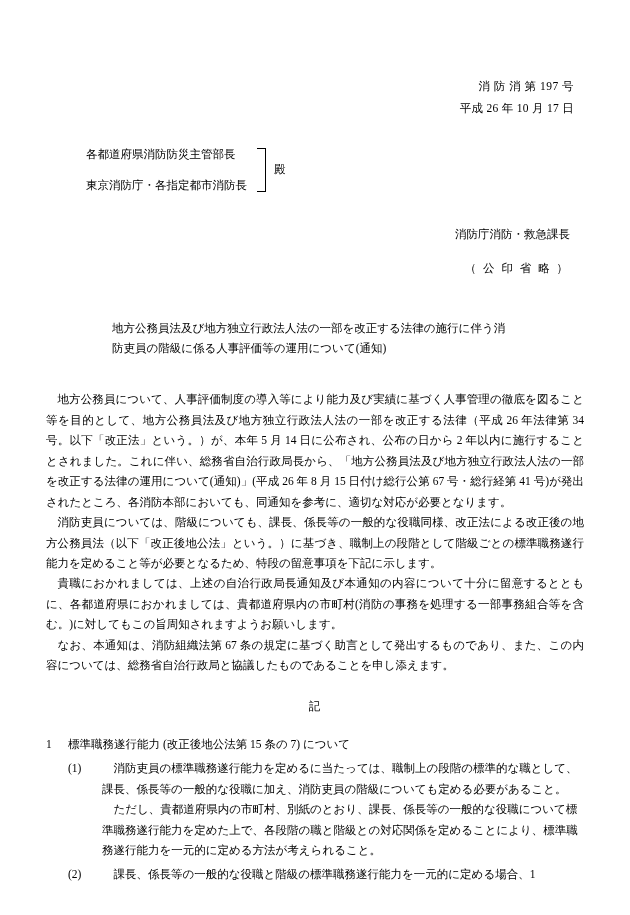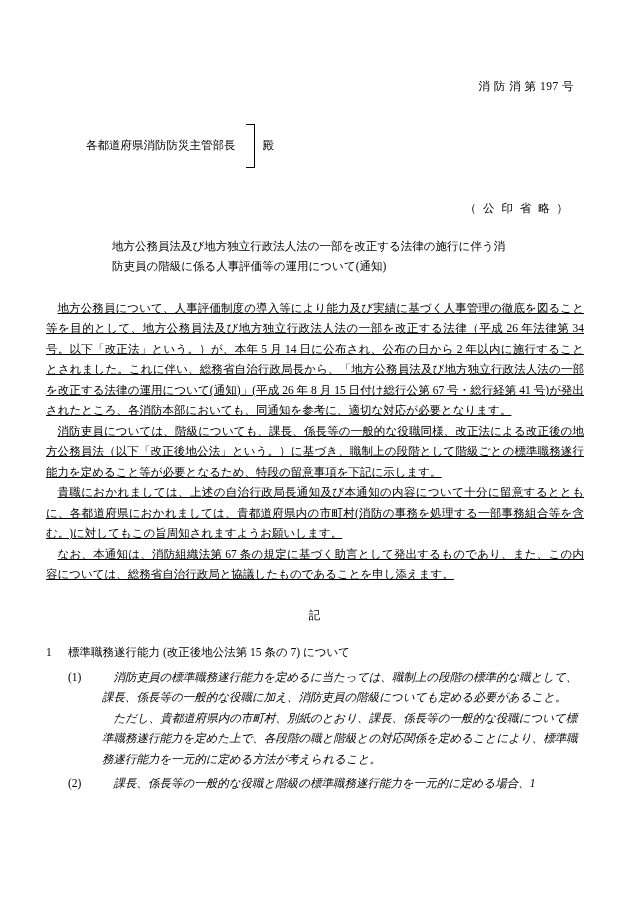--- a/index.html
+++ b/index.html
@@ -80,29 +80,28 @@
     text-align: right;
     margin-top: 30px;
     padding-right: 14px;
     line-height: 1.9;
   }
   .issuer-seal {
     letter-spacing: 2px;
     margin-top: 12px;
   }
   .title-block {
-    margin-top: 16px;
+    margin-top: 38px;
     padding-left: 66px;
     padding-right: 46px;
     line-height: 1.75;
   }
   .body-block {
-    margin-top: 22px;
+    margin-top: 31px;
     text-align: justify;
-    text-decoration: underline;
   }
   .body-block p {
     margin: 0 0 0 0;
     text-indent: 1em;
     line-height: 1.78;
   }
   .center-ki {
     text-align: center;
     margin-top: 22px;
     letter-spacing: 1px;
@@ -123,52 +122,54 @@
     display: flex;
     line-height: 1.78;
     padding-left: 22px;
   }
   .item-num {
     width: 34px;
     flex: none;
   }
   .item-text {
     flex: 1;
-    font-style: italic;
   }
   .item-text .para {
     text-indent: 0;
   }
   .item-text .para.indent {
     text-indent: 1em;
   }
 </style>
 </head>
 <body>
 
 <div class="page">
 
   <div class="doc-number-block">
     <div class="doc-number">消 防 消 第  197  号</div>
+    <div class="doc-date">平成 26 年 10 月 17 日</div>
   </div>
 
   <div class="addressee-block">
     <div class="addressee-names">
       <div>各都道府県消防防災主管部長</div>
+      <div>東京消防庁・各指定都市消防長</div>
     </div>
     <div class="brace-wrap">
       <div class="brace">
         <div class="b-top"></div>
         <div class="b-bot"></div>
       </div>
       <div class="dono">殿</div>
     </div>
   </div>
 
   <div class="issuer-block">
+    <div>消防庁消防・救急課長</div>
     <div class="issuer-seal">（  公  印  省  略  ）</div>
   </div>
 
   <div class="title-block">
     <div>地方公務員法及び地方独立行政法人法の一部を改正する法律の施行に伴う消</div>
     <div>防吏員の階級に係る人事評価等の運用について(通知)</div>
   </div>
 
   <div class="body-block">
     <p>地方公務員について、人事評価制度の導入等により能力及び実績に基づく人事管理の徹底を図ること等を目的として、地方公務員法及び地方独立行政法人法の一部を改正する法律（平成 26 年法律第 34 号。以下「改正法」という。）が、本年 5 月 14 日に公布され、公布の日から 2 年以内に施行することとされました。これに伴い、総務省自治行政局長から、「地方公務員法及び地方独立行政法人法の一部を改正する法律の運用について(通知)」(平成 26 年 8 月 15 日付け総行公第 67 号・総行経第 41 号)が発出されたところ、各消防本部においても、同通知を参考に、適切な対応が必要となります。</p>

